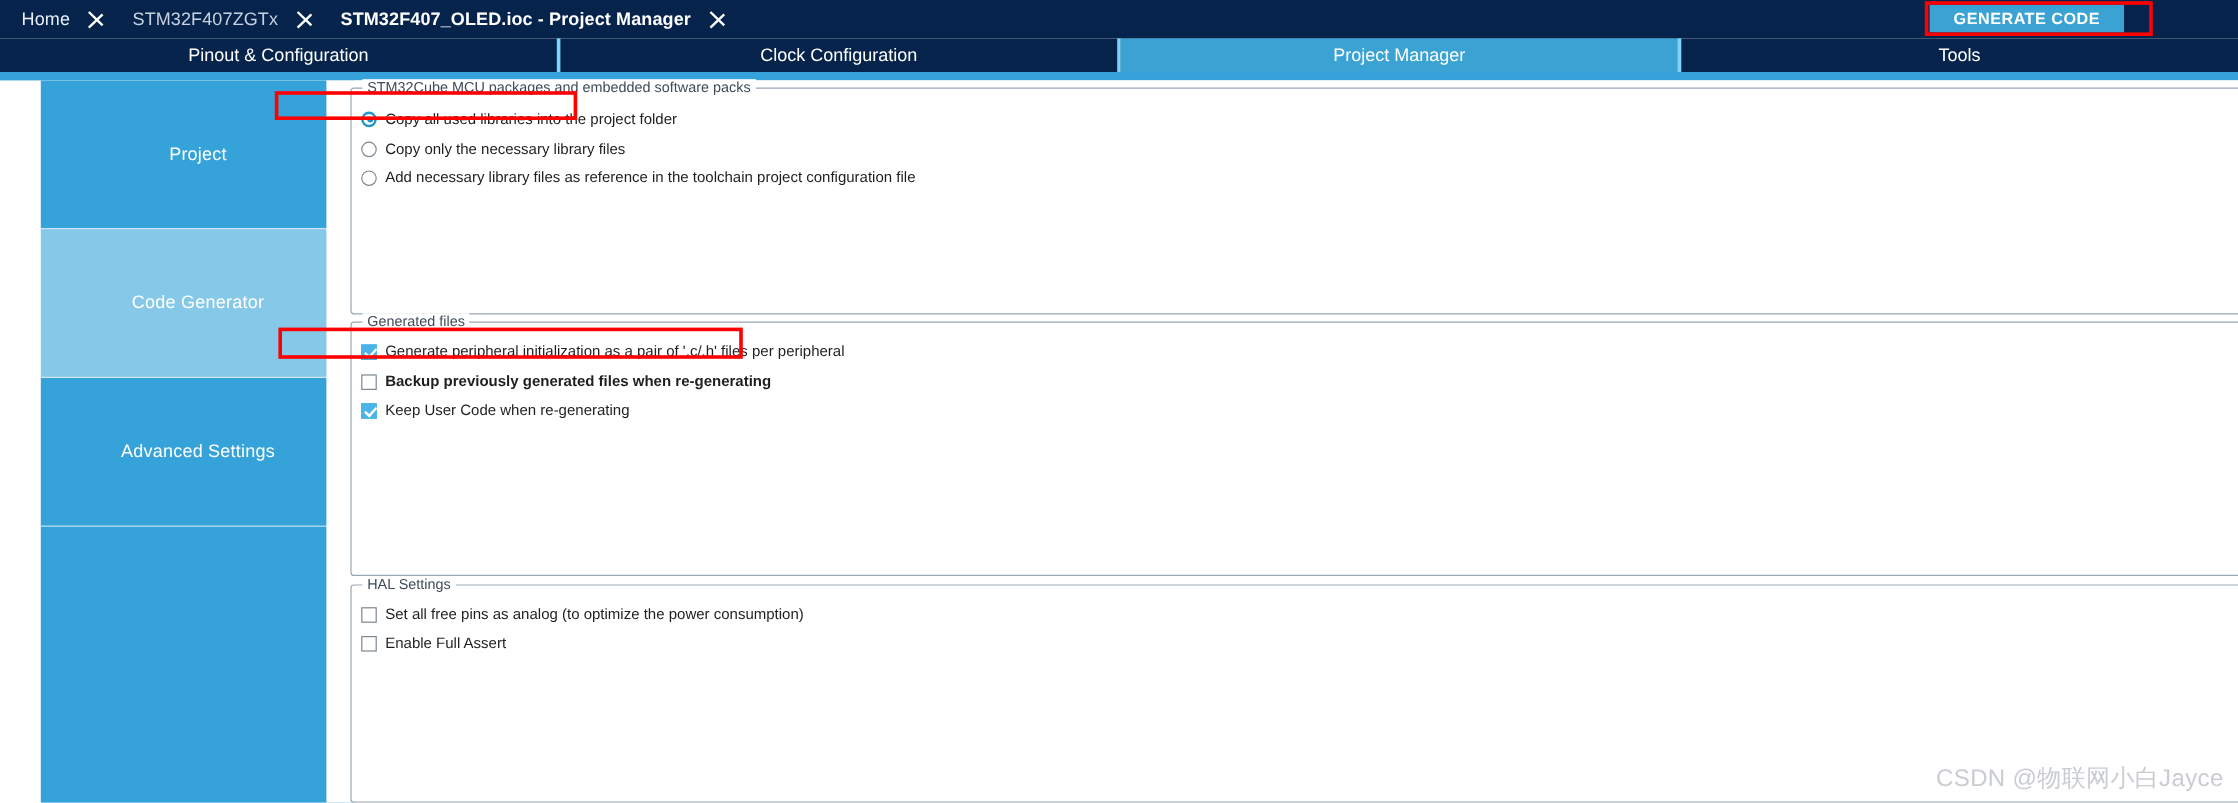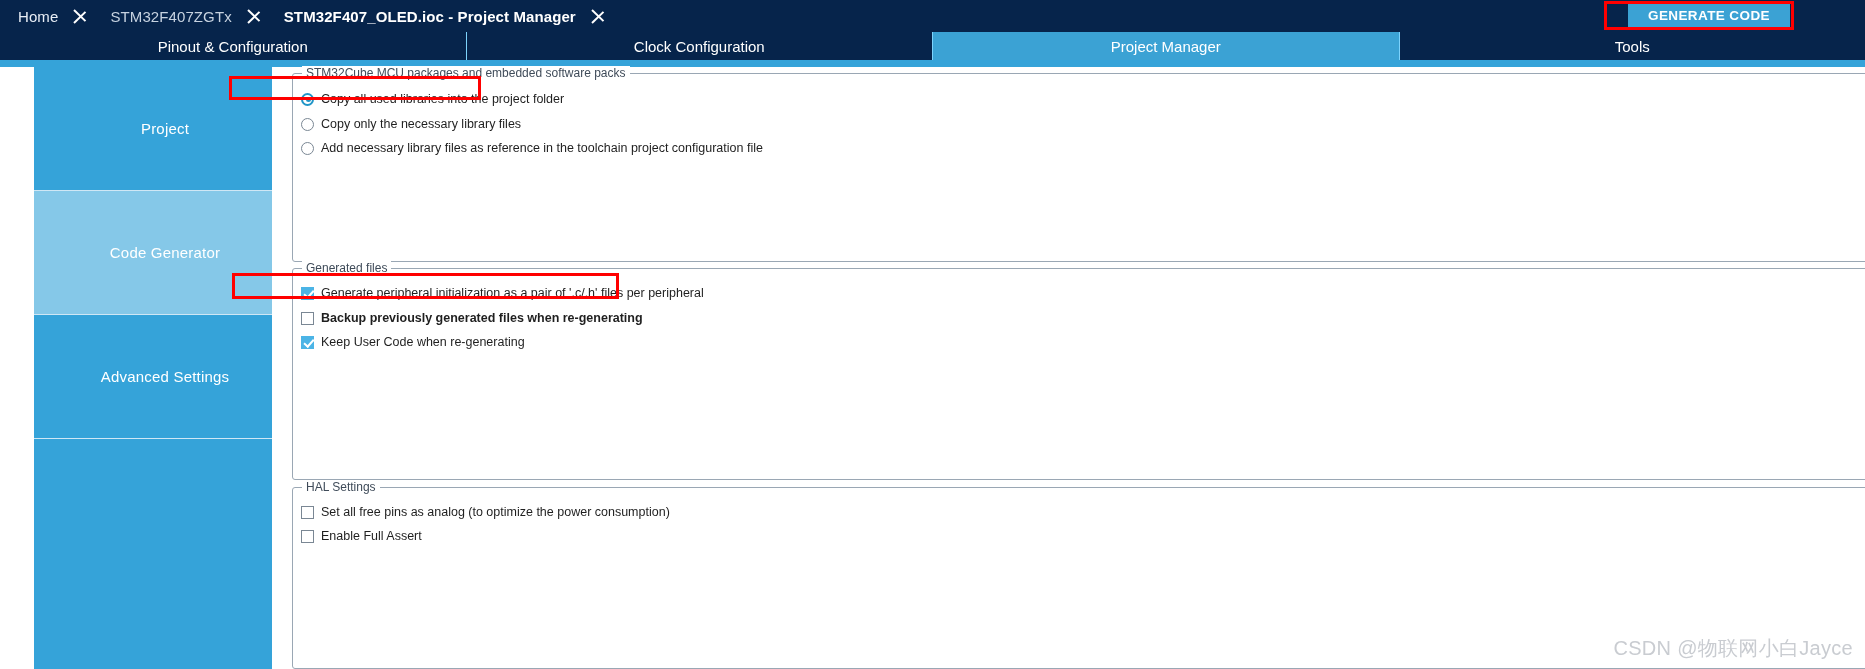--- a/index.html
+++ b/index.html
@@ -56,21 +56,20 @@
     position: absolute; left: 4px; top: 3px;
     width: 162px; height: 23px;
     background: #3ba2d4;
     color: #ffffff;
     font-size: 13.5px; font-weight: bold;
     letter-spacing: .4px;
     display: flex; align-items: center; justify-content: center;
     border: none;
     font-family: "Liberation Sans", sans-serif;
     cursor: pointer;
-    margin-left: 20px;
   }
   .redbox {
     position: absolute;
     border: 3px solid #ff0000;
     pointer-events: none;
     z-index: 40;
   }
   #redbox-generate { left: 0px; top: 0px; width: 190px; height: 29px; }
 
   
@@ -78,21 +77,21 @@
     position: absolute; left: 0; top: 32px;
     width: 1865px; height: 28px;
     background: #06244b;
     display: flex;
   }
   .tab {
     flex: 1 1 0;
     display: flex; align-items: center; justify-content: center;
     color: #ffffff;
     font-size: 15px;
-    border-right: 1px solid #7dd3fc;
+    border-right: 3px solid #7dd3fc;
     cursor: pointer;
     white-space: nowrap;
   }
   .tab:last-child { border-right: none; }
   .tab.active { background: #3ba2d4; }
 
   .tabunderline {
     position: absolute; left: 0; top: 60px;
     width: 1865px; height: 7px;
     background: #35a3d9;

